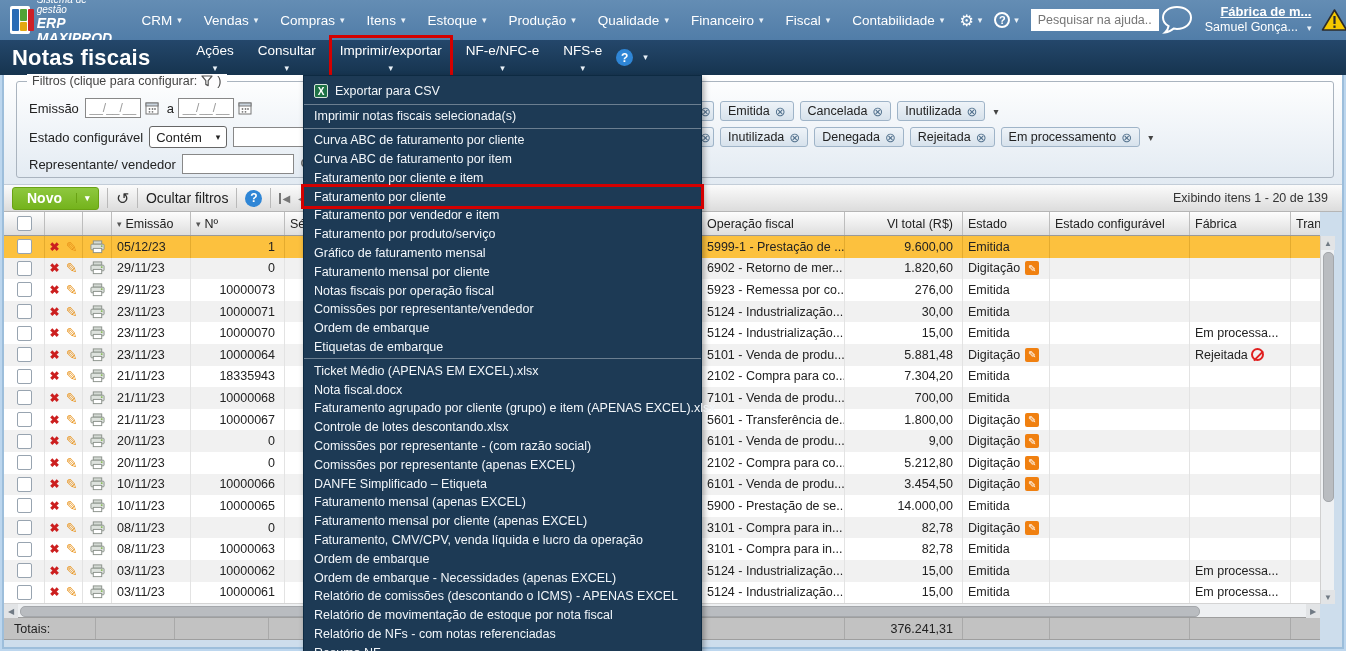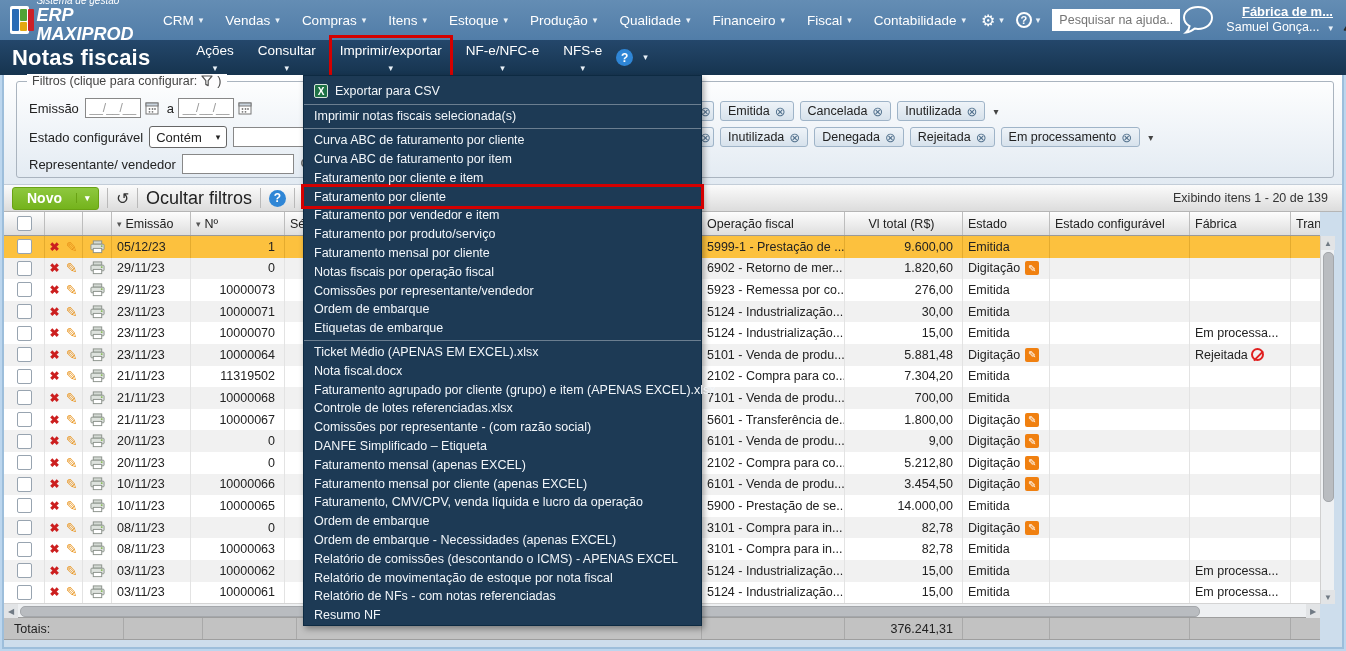--- a/index.html
+++ b/index.html
@@ -12,21 +12,21 @@
           background:linear-gradient(#648db4,#517da8);display:flex;align-items:center;color:#fff;}
   .logo{display:flex;align-items:center;gap:7px;margin:0 14px 0 10px;}
   .logo-mark{position:relative;width:26px;height:28px;background:#fff;border-radius:2px;}
   .logo-mark i{position:absolute;border-radius:1px;}
   .lm-blue{left:2px;top:3px;width:7px;height:22px;background:#2b6cb5;}
   .lm-green{left:10px;top:3px;width:7px;height:12px;background:#51a336;}
   .lm-yellow{left:10px;top:16px;width:7px;height:9px;background:#e2a912;}
   .lm-red{left:18px;top:3px;width:6px;height:22px;background:#cc2127;}
   .logo-text{line-height:1.05;font-style:italic;}
   .logo-text .l1{font-size:10px;}
-  .logo-text .l2{font-size:18px;font-weight:bold;font-style:italic;}
+  .logo-text .l2{font-size:14px;font-weight:bold;font-style:italic;}
   .top-menus{display:flex;align-items:center;gap:4px;}
   .top-menu-item{display:flex;align-items:center;gap:5px;padding:5px 9px;font-size:13.5px;cursor:pointer;white-space:nowrap;}
   .caret{font-size:9px;color:#e9f1f8;line-height:1;}
   .tb-icon{display:flex;align-items:center;gap:4px;padding:0 6px;font-size:16px;}
   .help-circle-top{display:inline-flex;align-items:center;justify-content:center;width:16px;height:16px;
       border:2px solid #fff;border-radius:50%;font-size:11px;font-weight:bold;}
   .search-box{width:128px;height:22px;border:1px solid #fff;background:#fff;font-size:12.5px;color:#777;
       padding:0 6px;margin-left:6px;font-family:"Liberation Sans",sans-serif;}
   .top-right{margin-left:auto;display:flex;align-items:center;gap:10px;padding-right:12px;}
   .account{display:flex;flex-direction:column;align-items:flex-end;line-height:1.25;}
@@ -68,21 +68,21 @@
 
   
   .toolbar{position:absolute;left:4px;top:185px;width:1338px;height:27px;
       background:linear-gradient(#fbfbfb,#dcdcdc);border-bottom:1px solid #b5b5b5;display:flex;align-items:center;}
   .btn-novo{display:flex;align-items:center;height:23px;margin-left:8px;border:1px solid #69a214;border-radius:3px;
       background:linear-gradient(#8ec83f,#74b31c);color:#fff;font-weight:bold;font-size:14px;cursor:pointer;}
   .btn-novo .lbl{padding:0 14px;}
   .btn-novo .dd{padding:0 8px;border-left:1px solid #69a214;font-size:9px;}
   .tool-sep{width:1px;height:20px;background:#b9b9b9;margin:0 8px;}
   .refresh-icon{font-size:16px;color:#333;cursor:pointer;transform:scaleX(-1);}
-  .btn-flat{font-size:18px;color:#222;cursor:pointer;white-space:nowrap;}
+  .btn-flat{font-size:14px;color:#222;cursor:pointer;white-space:nowrap;}
   .pager{display:flex;align-items:center;gap:8px;color:#666;}
   .pg-icon{font-size:10px;color:#777;cursor:pointer;}
   .pg-first{border-left:2px solid #777;padding-left:1px;}
   .page-input{width:24px;height:20px;border:1px solid #999;border-radius:3px;text-align:center;font-size:12px;
       font-family:"Liberation Sans",sans-serif;}
   .showing{margin-left:auto;padding-right:14px;font-size:12.5px;color:#333;}
 
   
   .grid{position:absolute;left:4px;top:212px;width:1330px;}
   .grid-head{display:flex;height:24px;background:linear-gradient(#fdfdfd,#dedede);border-bottom:1px solid #9a9a9a;
@@ -120,21 +120,21 @@
       display:flex;align-items:center;justify-content:center;cursor:pointer;}
   .vs-thumb{position:absolute;left:1.5px;width:11px;border-radius:5px;background:#b9bcc0;border:1px solid #a4a7ab;cursor:grab;}
   .hscroll{position:relative;height:14px;background:#eef0f2;border-top:1px solid #d4d4d4;width:1316px;}
   .hs-btn{position:absolute;top:0;width:14px;height:14px;background:#e2e4e6;color:#707a84;font-size:8px;
       display:flex;align-items:center;justify-content:center;cursor:pointer;}
   .hs-thumb{position:absolute;top:1.5px;height:11px;border-radius:5px;background:#b9bcc0;border:1px solid #a4a7ab;cursor:grab;}
 
   .totals-row{display:flex;height:23px;background:#c2c2c2;border-top:1px solid #9e9e9e;border-bottom:1px solid #9e9e9e;
       font-size:12.5px;color:#222;align-items:center;width:1316px;}
   .totals-row>div{border-right:1px solid #a9a9a9;height:100%;display:flex;align-items:center;}
-  .t-label{width:120px;padding-left:10px;}
+  .t-label{width:92px;padding-left:10px;}
 
   
   .export-menu{position:absolute;left:303px;top:75px;width:399px;background:#1d3a55;border:1px solid #0d2a42;
       padding-top:4px;z-index:50;box-shadow:2px 3px 6px rgba(0,0,0,.35);}
   .menu-item{height:18.8px;display:flex;align-items:center;gap:7px;padding-left:10px;color:#f2f6fa;font-size:12.5px;
       cursor:pointer;white-space:nowrap;}
   .menu-item.first{height:22px;}
   .menu-item.highlighted{box-shadow:0 0 0 3px #d40000;}
   .menu-sep{height:1px;background:rgba(255,255,255,.35);margin:2px 0;}
   .excel-icon{display:inline-flex;align-items:center;justify-content:center;width:14px;height:14px;border-radius:2px;
@@ -402,21 +402,21 @@
       <div class="c-num" style="justify-content:flex-start;padding-left:5px">
         <span class="sort-caret">▾</span>
         <span>Nº</span>
       </div>
       <div class="c-mid">
           <span>Série</span>
         </div>
       <div class="c-op">
           <span>Operação fiscal</span>
         </div>
-      <div class="c-vl" style="justify-content:center;padding-left:5px">
+      <div class="c-vl" style="justify-content:flex-end;padding-left:5px">
           <span>Vl total (R$)</span>
         </div>
       <div class="c-est">
           <span>Estado</span>
         </div>
       <div class="c-ec">
           <span>Estado configurável</span>
         </div>
       <div class="c-sit">
           <span>Fábrica</span>
@@ -626,21 +626,21 @@
             <span>
               <svg width="15" height="14" viewBox="0 0 16 14">
                 <rect x="3.5" y="0.5" width="9" height="3.5" fill="#d4dad4" stroke="#8a918a"></rect>
                 <rect x="1" y="4" width="14" height="6" rx="1" fill="#dde2dd" stroke="#8a918a"></rect>
                 <rect x="3.5" y="8.5" width="9" height="4.5" fill="#ffffff" stroke="#8a918a"></rect>
                 <circle cx="12.5" cy="6" r="1" fill="#7fb64e"></circle>
               </svg>
             </span>
           </div>
           <div class="c-emi">21/11/23</div>
-          <div class="c-num">11319502</div>
+          <div class="c-num">18335943</div>
           <div class="c-mid"></div>
           <div class="c-op">2102 - Compra para co...</div>
           <div class="c-vl">7.304,20</div>
           <div class="c-est">
             <span>Emitida</span>
           </div>
           <div class="c-ec"></div>
           <div class="c-sit"></div>
           <div class="c-tr"></div>
         </div>
@@ -1003,20 +1003,23 @@
       <div class="menu-item highlighted">
         <span>Faturamento por cliente</span>
       </div>
       <div class="menu-item">
         <span>Faturamento por vendedor e item</span>
       </div>
       <div class="menu-item">
         <span>Faturamento por produto/serviço</span>
       </div>
       <div class="menu-item">
+        <span>Gráfico de faturamento mensal</span>
+      </div>
+      <div class="menu-item">
         <span>Faturamento mensal por cliente</span>
       </div>
       <div class="menu-item">
         <span>Notas fiscais por operação fiscal</span>
       </div>
       <div class="menu-item">
         <span>Comissões por representante/vendedor</span>
       </div>
       <div class="menu-item">
         <span>Ordem de embarque</span>
@@ -1028,26 +1031,29 @@
       <div class="menu-item">
         <span>Ticket Médio (APENAS EM EXCEL).xlsx</span>
       </div>
       <div class="menu-item">
         <span>Nota fiscal.docx</span>
       </div>
       <div class="menu-item">
         <span>Faturamento agrupado por cliente (grupo) e item (APENAS EXCEL).xlsx</span>
       </div>
       <div class="menu-item">
-        <span>Controle de lotes referenciadas.xlsx</span>
+        <span>Controle de lotes descontando.xlsx</span>
       </div>
       <div class="menu-item">
         <span>Comissões por representante - (com razão social)</span>
       </div>
       <div class="menu-item">
+        <span>Comissões por representante (apenas EXCEL)</span>
+      </div>
+      <div class="menu-item">
         <span>DANFE Simplificado – Etiqueta</span>
       </div>
       <div class="menu-item">
         <span>Faturamento mensal (apenas EXCEL)</span>
       </div>
       <div class="menu-item">
         <span>Faturamento mensal por cliente (apenas EXCEL)</span>
       </div>
       <div class="menu-item">
         <span>Faturamento, CMV/CPV, venda líquida e lucro da operação</span>

